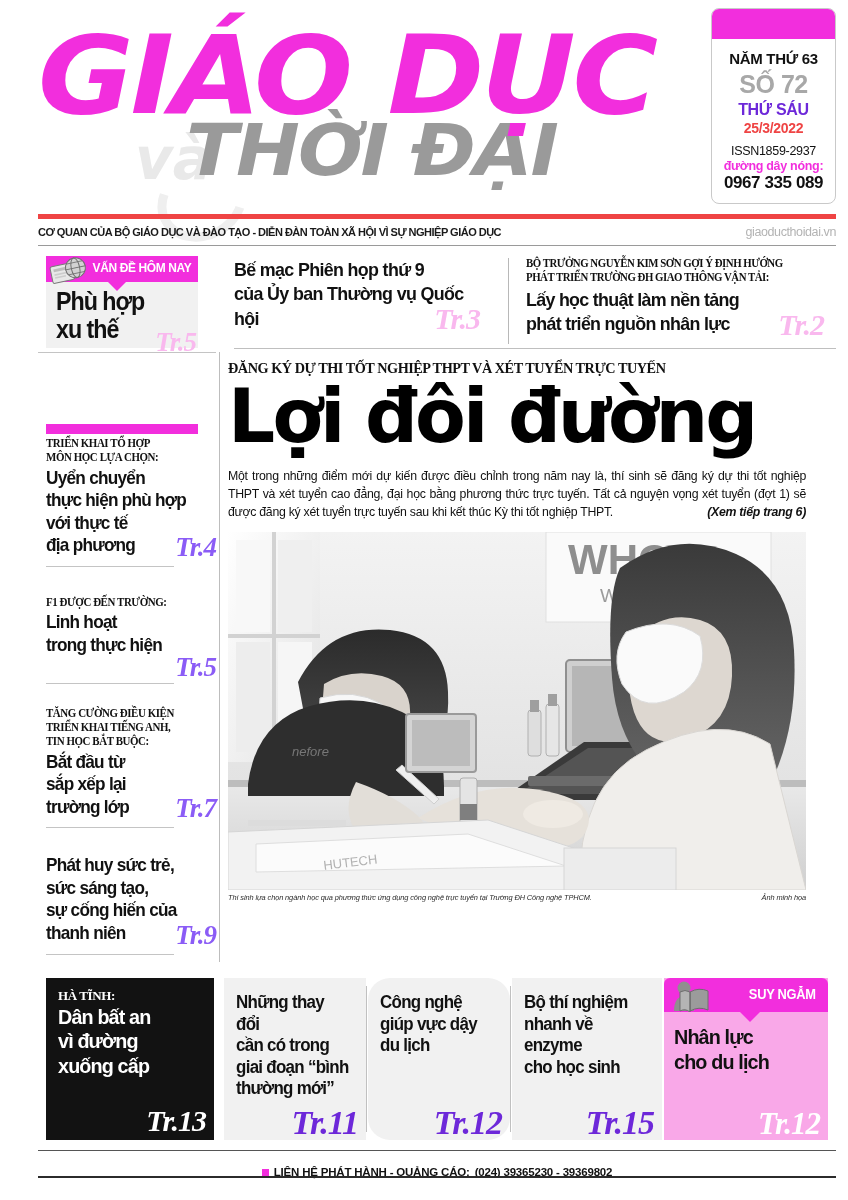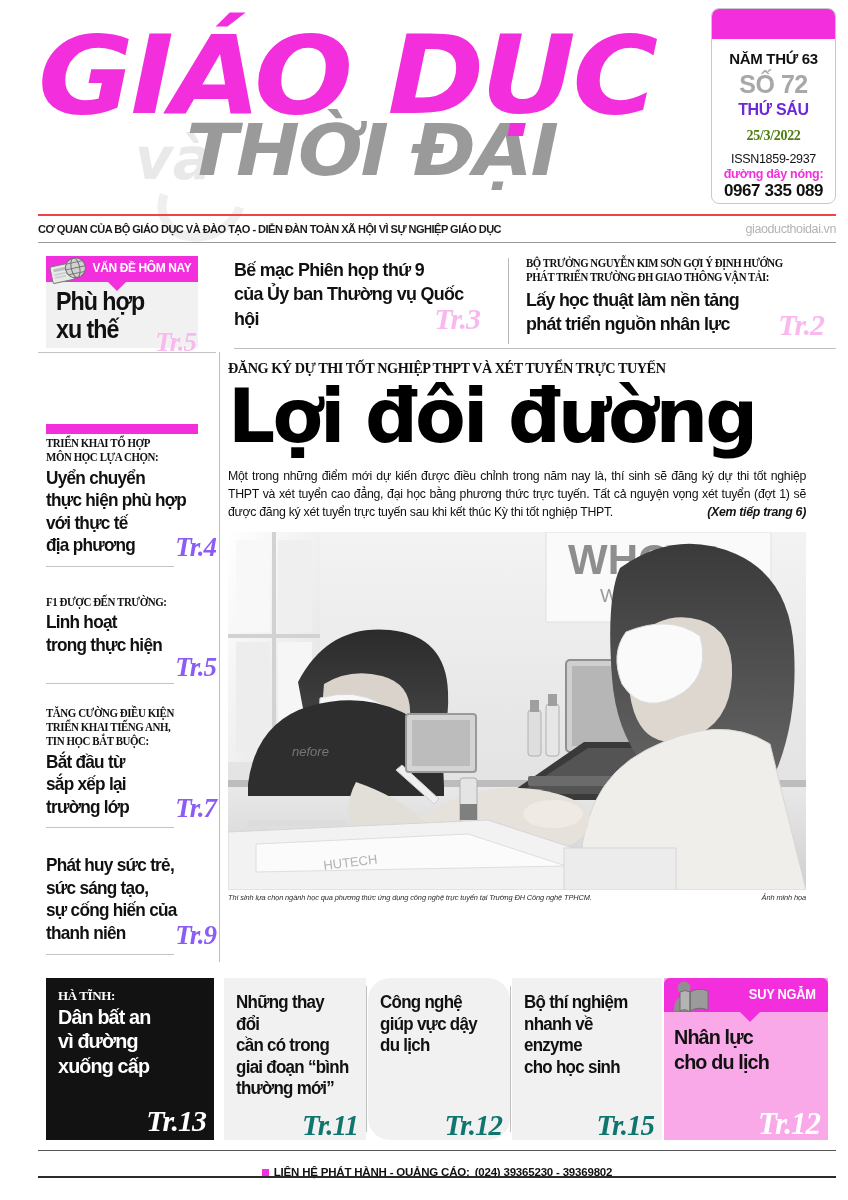--- a/index.html
+++ b/index.html
@@ -57,29 +57,29 @@
   .datebox{
     position:absolute;right:12px;top:8px;width:125px;height:196px;
     border:1px solid #c9c9c9;border-radius:8px;background:#fff;
     box-sizing:border-box;overflow:hidden;
     text-align:center;
   }
   .datebox-top{height:30px;background:#F22EDD;}
   .db-year{font-family:"Liberation Sans",sans-serif;font-weight:bold;font-size:15px;color:#111;margin-top:11px;letter-spacing:-.3px;}
   .db-issue{font-family:"Liberation Sans",sans-serif;font-weight:bold;font-size:25px;color:#a8a8a8;margin-top:3px;letter-spacing:-.5px;}
   .db-day{font-family:"Liberation Sans",sans-serif;font-weight:bold;font-size:16px;color:#6d28d9;margin-top:2px;letter-spacing:-.3px;}
-  .db-date{font-family:Liberation Serif, serif;font-weight:bold;font-size:14px;color:#4d7c0f;margin-top:9px;letter-spacing:-.3px;}
+  .db-date{font-family:Liberation Sans, sans-serif;font-weight:bold;font-size:14px;color:#ef4444;margin-top:1px;letter-spacing:-.3px;}
   .db-issn{font-family:"Liberation Sans",sans-serif;font-size:12.5px;color:#111;margin-top:8px;letter-spacing:-.3px;}
   .db-hot{font-family:"Liberation Sans",sans-serif;font-weight:bold;font-size:12.5px;color:#F22EDD;margin-top:1px;letter-spacing:-.3px;}
   .db-phone{font-family:"Liberation Sans",sans-serif;font-weight:bold;font-size:17px;color:#111;margin-top:0px;letter-spacing:-.4px;}
 
   
   .tagline-band{
     position:absolute;left:38px;right:12px;top:214px;height:26px;
-    border-top:2px solid #ef4444;border-bottom:1px solid #9a9a9a;
+    border-top:5px solid #ef4444;border-bottom:1px solid #9a9a9a;
     display:flex;align-items:center;justify-content:space-between;
   }
   .tagline{
     font-family:"Liberation Sans",sans-serif;font-weight:bold;font-size:11.5px;
     color:#1a1a1a;letter-spacing:-.55px;transform:scaleX(.96);transform-origin:left center;
   }
   .website{
     font-family:"Liberation Sans",sans-serif;font-size:12.5px;color:#b3b3b3;letter-spacing:-.4px;
   }
 
@@ -214,22 +214,22 @@
     color:#fff;letter-spacing:-1px;
   }
   .bt-cell{position:absolute;top:0;height:162px;background:#f1f1f1;}
   .bt-cell .t{
     margin:14px 0 0 12px;width:120px;
     font-family:"Liberation Sans",sans-serif;font-weight:bold;font-size:18px;line-height:1.2;
     color:#111;letter-spacing:-.75px;transform:scaleX(.94);transform-origin:left top;
   }
   .bt-cell .p{
     position:absolute;right:8px;bottom:-2px;
-    font-family:"Liberation Serif",serif;font-style:italic;font-weight:bold;font-size:29px;
-    color:#0f766e;letter-spacing:-1px;margin-left:40px;
+    font-family:"Liberation Serif",serif;font-style:italic;font-weight:bold;font-size:34px;
+    color:#6d28d9;letter-spacing:-1px;margin-left:40px;
   }
   .bt-sep{position:absolute;top:8px;width:1px;height:146px;background:#c0c0c0;}
   .bt-pink{
     position:absolute;left:626px;top:0;width:164px;height:162px;background:#F9A8E8;
   }
   .bt-pink-head{position:relative;width:164px;height:34px;background:#F22EDD;border-radius:6px 6px 0 0;}
   .bt-pink-label{
     position:absolute;right:12px;top:8px;color:#fff;
     font-family:"Liberation Sans",sans-serif;font-weight:bold;font-size:14px;letter-spacing:-.3px;
     transform:scaleX(.92);transform-origin:right center;

